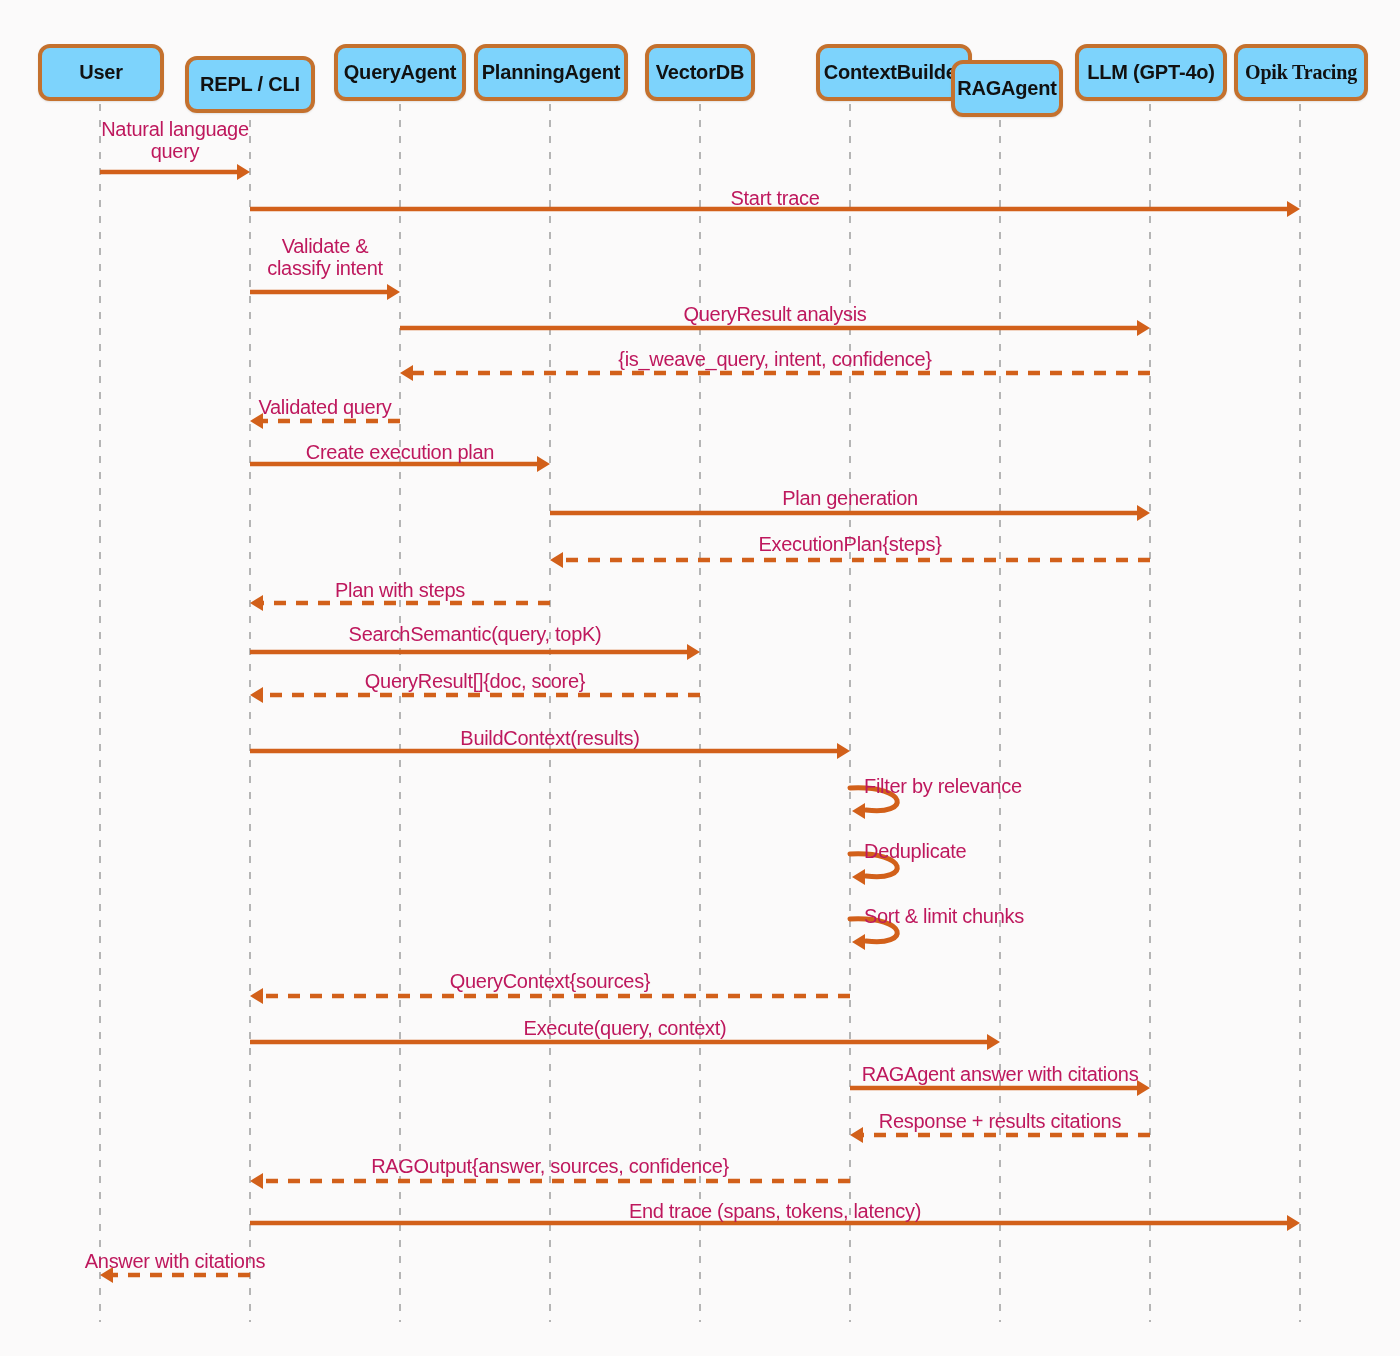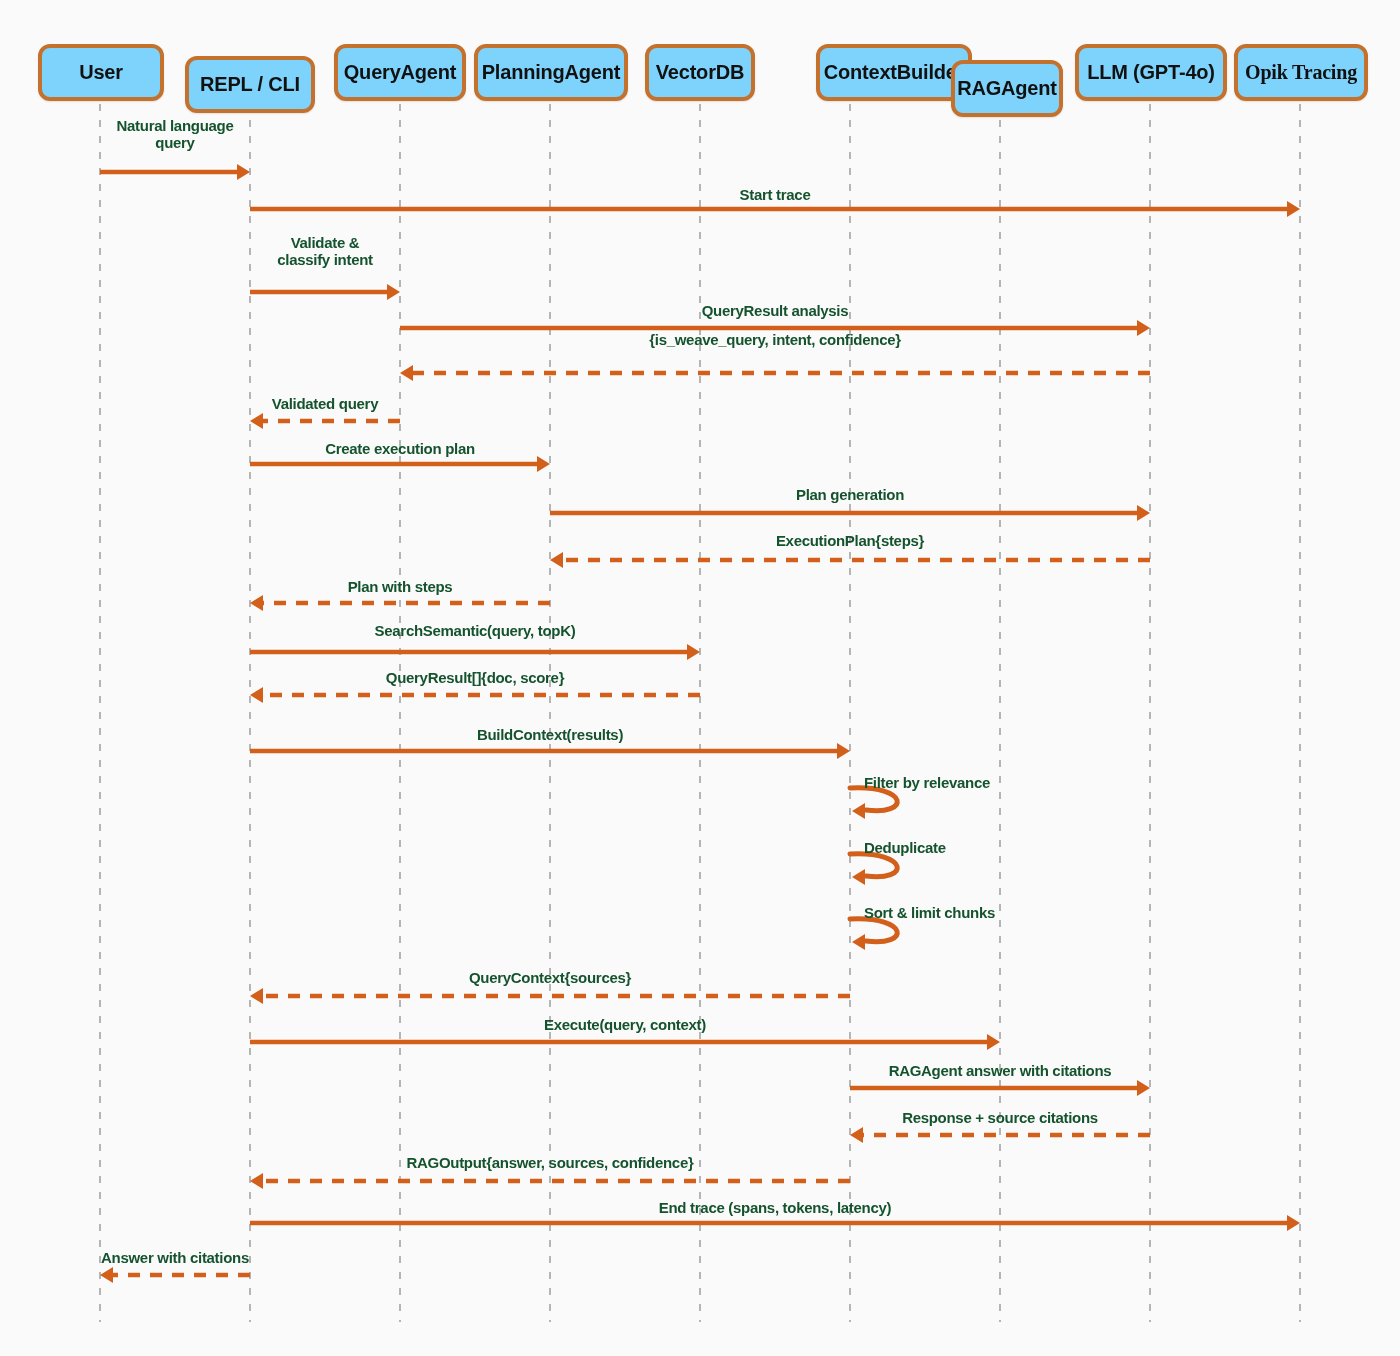--- a/index.html
+++ b/index.html
@@ -22,23 +22,23 @@
     height:57px;
     color:#111111;
     font-weight:bold;
     font-size:20px;
     letter-spacing:-0.2px;
     white-space:nowrap;
     box-shadow:0 1px 2px rgba(0,0,0,0.10);
   }
   .msg-label{
     position:absolute;
-    color:#14532d;
-    font-weight:bold;
-    font-size:15px;
+    color:#be185d;
+    font-weight:normal;
+    font-size:20px;
     letter-spacing:-0.3px;
     text-align:center;
     white-space:pre;
     line-height:1.12;
     transform:translateX(-50%);
     pointer-events:none;
   }
   .msg-label.left{transform:none;text-align:left;}
 </style>
 </head>
@@ -177,33 +177,33 @@
         <span>Opik Tracing</span>
       </div>
     </div>
   <div id="labels">
       <div class="msg-label" style="left: 175px; top: 118px;">Natural language
 query</div>
       <div class="msg-label" style="left: 775px; top: 187px;">Start trace</div>
       <div class="msg-label" style="left: 325px; top: 235px;">Validate &amp;
 classify intent</div>
       <div class="msg-label" style="left: 775px; top: 303px;">QueryResult analysis</div>
-      <div class="msg-label" style="left: 775px; top: 332px;">{is_weave_query, intent, confidence}</div>
+      <div class="msg-label" style="left: 775px; top: 348px;">{is_weave_query, intent, confidence}</div>
       <div class="msg-label" style="left: 325px; top: 396px;">Validated query</div>
       <div class="msg-label" style="left: 400px; top: 441px;">Create execution plan</div>
       <div class="msg-label" style="left: 850px; top: 487px;">Plan generation</div>
       <div class="msg-label" style="left: 850px; top: 533px;">ExecutionPlan{steps}</div>
       <div class="msg-label" style="left: 400px; top: 579px;">Plan with steps</div>
       <div class="msg-label" style="left: 475px; top: 623px;">SearchSemantic(query, topK)</div>
       <div class="msg-label" style="left: 475px; top: 670px;">QueryResult[]{doc, score}</div>
       <div class="msg-label" style="left: 550px; top: 727px;">BuildContext(results)</div>
       <div class="msg-label left" style="left: 864px; top: 775px;">Filter by relevance</div>
       <div class="msg-label left" style="left: 864px; top: 840px;">Deduplicate</div>
       <div class="msg-label left" style="left: 864px; top: 905px;">Sort &amp; limit chunks</div>
       <div class="msg-label" style="left: 550px; top: 970px;">QueryContext{sources}</div>
       <div class="msg-label" style="left: 625px; top: 1017px;">Execute(query, context)</div>
       <div class="msg-label" style="left: 1000px; top: 1063px;">RAGAgent answer with citations</div>
-      <div class="msg-label" style="left: 1000px; top: 1110px;">Response + source citations</div>
+      <div class="msg-label" style="left: 1000px; top: 1110px;">Response + results citations</div>
       <div class="msg-label" style="left: 550px; top: 1155px;">RAGOutput{answer, sources, confidence}</div>
       <div class="msg-label" style="left: 775px; top: 1200px;">End trace (spans, tokens, latency)</div>
       <div class="msg-label" style="left: 175px; top: 1250px;">Answer with citations</div>
     </div>
 </div>
 
 </body></html>

